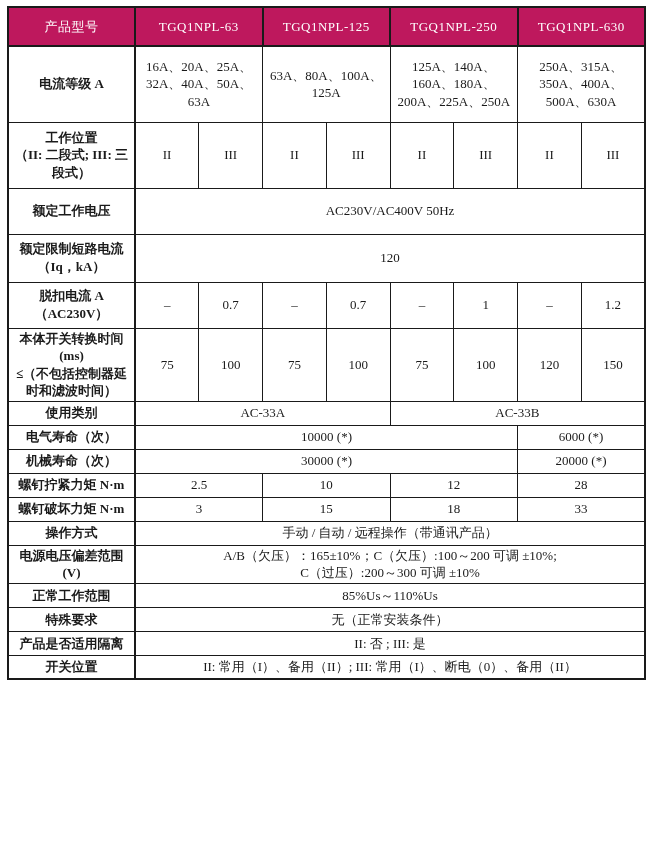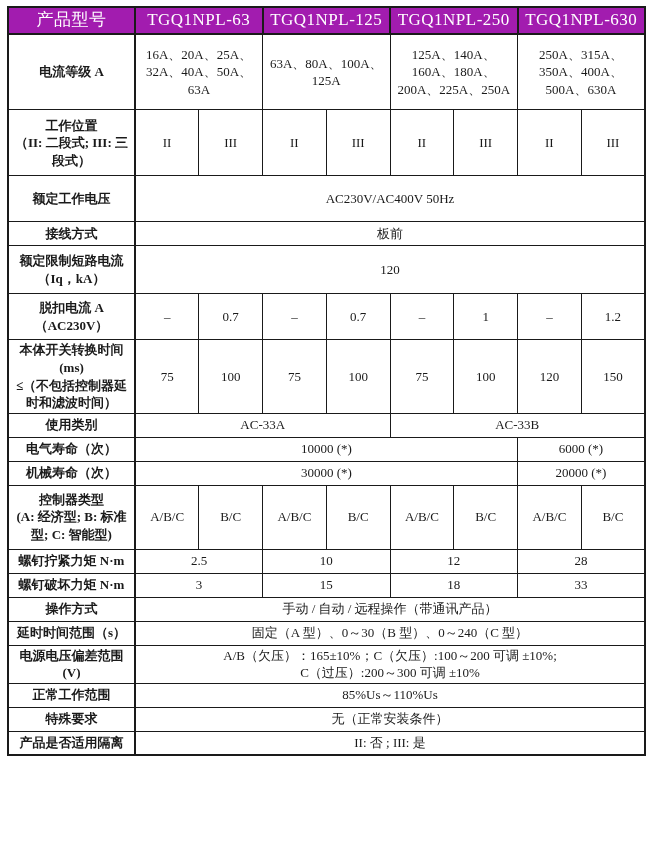--- a/index.html
+++ b/index.html
@@ -27,26 +27,26 @@
     vertical-align: middle;
     padding: 1px 2px;
     box-sizing: border-box;
     color: #1a1a1a;
     font-size: 13px;
     line-height: 1.35;
     white-space: pre-line;
     overflow: hidden;
   }
   table.spec thead th {
-    background: #a21caf;
+    background: #be185d;
     color: #ffffff;
-    font-size: 17px;
+    font-size: 13px;
     font-weight: normal;
     border: 2px solid #1a1a1a;
-    height: 25px;
+    height: 39px;
     letter-spacing: 0.5px;
   }
   table.spec td.label-cell {
     border-right: 2px solid #1a1a1a;
     font-size: 13px;
     font-weight: bold;
   }
   table.spec td.value-cell {
     font-size: 13px;
   }
@@ -93,24 +93,20 @@
           <td class="value-cell" colspan="1">III</td>
           <td class="value-cell" colspan="1">II</td>
           <td class="value-cell" colspan="1">III</td>
           <td class="value-cell" colspan="1">II</td>
           <td class="value-cell" colspan="1">III</td>
         </tr>
         <tr style="height: 46px;">
           <td class="label-cell">额定工作电压</td>
           <td class="value-cell" colspan="8">AC230V/AC400V 50Hz</td>
         </tr>
-        <tr style="height: 24px;">
-          <td class="label-cell">接线方式</td>
-          <td class="value-cell" colspan="8">板前</td>
-        </tr>
         <tr style="height: 48px;">
           <td class="label-cell">额定限制短路电流
 （Iq，kA）</td>
           <td class="value-cell" colspan="8">120</td>
         </tr>
         <tr style="height: 46px;">
           <td class="label-cell">脱扣电流 A
 （AC230V）</td>
           <td class="value-cell" colspan="1">–</td>
           <td class="value-cell" colspan="1">0.7</td>
@@ -141,67 +137,55 @@
         <tr style="height: 24px; margin-top: 32px;">
           <td class="label-cell">电气寿命（次）</td>
           <td class="value-cell" colspan="6">10000 (*)</td>
           <td class="value-cell" colspan="2">6000 (*)</td>
         </tr>
         <tr style="height: 24px;">
           <td class="label-cell">机械寿命（次）</td>
           <td class="value-cell" colspan="6">30000 (*)</td>
           <td class="value-cell" colspan="2">20000 (*)</td>
         </tr>
-        <tr style="height: 64px;">
-          <td class="label-cell">控制器类型
-(A: 经济型; B: 标准型; C: 智能型)</td>
-          <td class="value-cell" colspan="1">A/B/C</td>
-          <td class="value-cell" colspan="1">B/C</td>
-          <td class="value-cell" colspan="1">A/B/C</td>
-          <td class="value-cell" colspan="1">B/C</td>
-          <td class="value-cell" colspan="1">A/B/C</td>
-          <td class="value-cell" colspan="1">B/C</td>
-          <td class="value-cell" colspan="1">A/B/C</td>
-          <td class="value-cell" colspan="1">B/C</td>
-        </tr>
         <tr style="height: 24px;">
           <td class="label-cell">螺钉拧紧力矩 N·m</td>
           <td class="value-cell" colspan="2">2.5</td>
           <td class="value-cell" colspan="2">10</td>
           <td class="value-cell" colspan="2">12</td>
           <td class="value-cell" colspan="2">28</td>
         </tr>
         <tr style="height: 24px;">
           <td class="label-cell">螺钉破坏力矩 N·m</td>
           <td class="value-cell" colspan="2">3</td>
           <td class="value-cell" colspan="2">15</td>
           <td class="value-cell" colspan="2">18</td>
           <td class="value-cell" colspan="2">33</td>
         </tr>
         <tr style="height: 24px;">
           <td class="label-cell">操作方式</td>
           <td class="value-cell" colspan="8">手动 / 自动 / 远程操作（带通讯产品）</td>
         </tr>
-        <tr style="height: 24px;">
-          <td class="label-cell">延时时间范围（s）</td>
-          <td class="value-cell" colspan="8">固定（A 型）、0～30（B 型）、0～240（C 型）</td>
-        </tr>
         <tr style="height: 36px;">
           <td class="label-cell">电源电压偏差范围 (V)</td>
           <td class="value-cell" colspan="8">A/B（欠压）：165±10%；C（欠压）:100～200 可调 ±10%;
 C（过压）:200～300 可调 ±10%</td>
         </tr>
         <tr style="height: 24px;">
           <td class="label-cell">正常工作范围</td>
           <td class="value-cell" colspan="8">85%Us～110%Us</td>
         </tr>
         <tr style="height: 24px; padding-left: 39px;">
           <td class="label-cell">特殊要求</td>
           <td class="value-cell" colspan="8">无（正常安装条件）</td>
         </tr>
         <tr style="height: 24px;">
           <td class="label-cell">产品是否适用隔离</td>
           <td class="value-cell" colspan="8">II: 否 ; III: 是</td>
         </tr>
+        <tr style="height: 24px;">
+          <td class="label-cell">开关位置</td>
+          <td class="value-cell" colspan="8">II: 常用（I）、备用（II）; III: 常用（I）、断电（0）、备用（II）</td>
+        </tr>
       </tbody>
   </table>
 
 </div>
 
 </body></html>

